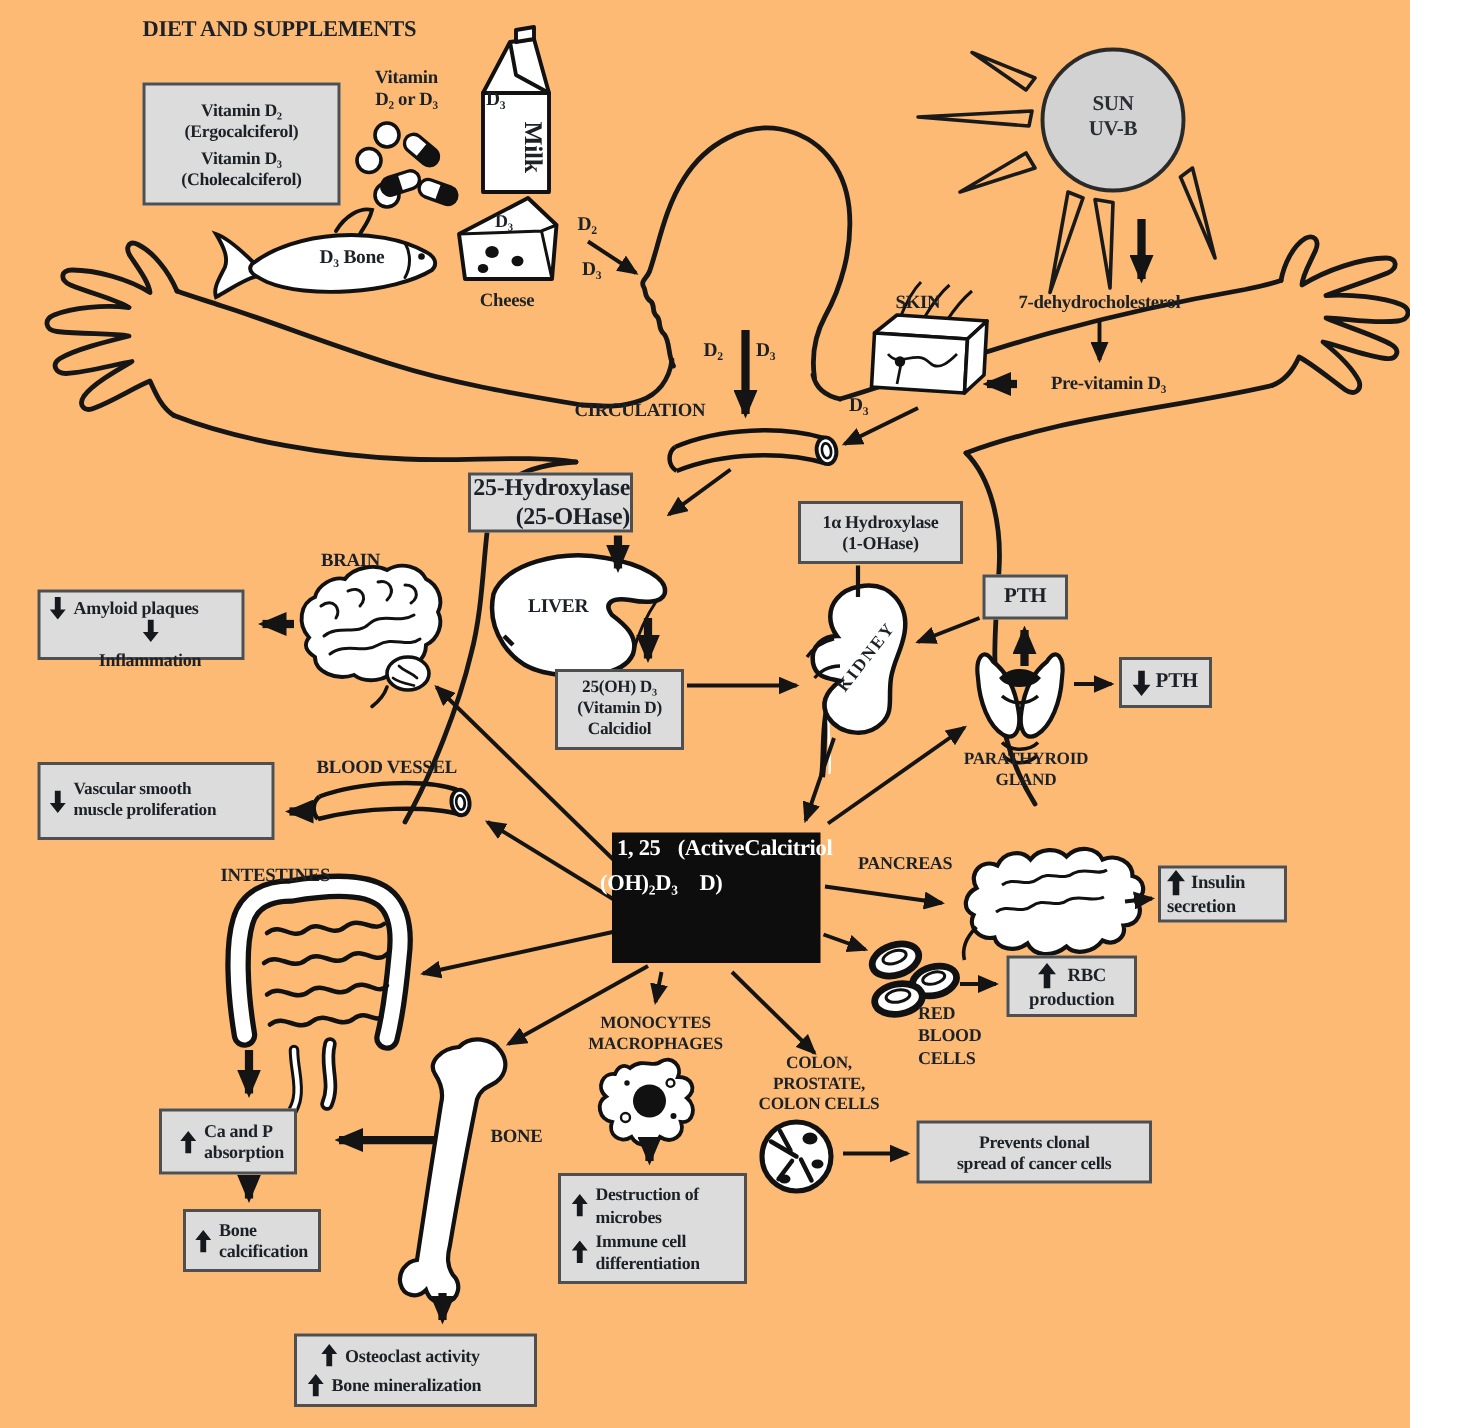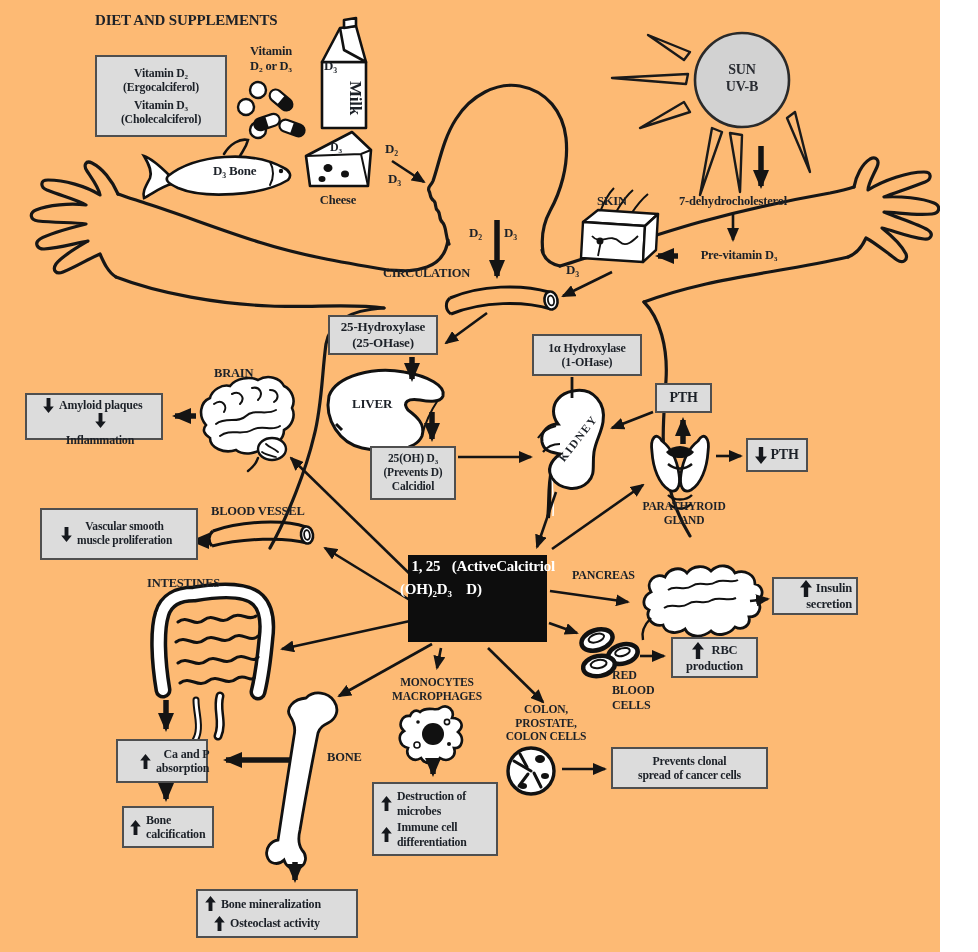--- a/index.html
+++ b/index.html
@@ -294,30 +294,30 @@
 <div class="lbl ctr" style="left:645px;top:194px;width:176px;font-size:12.5px;">7-dehydrocholesterol</div>
 <div class="lbl ctr" style="left:683px;top:248px;width:112px;font-size:12.5px;">Pre-vitamin D₃</div>
 
 <div class="lbl" style="left:597px;top:194px;font-size:12.5px;">SKIN</div>
 <div class="lbl" style="left:566px;top:262px;font-size:13px;">D₃</div>
 
 <div class="lbl" style="left:383px;top:266px;font-size:12.5px;">CIRCULATION</div>
 <div class="lbl" style="left:469px;top:225px;font-size:13px;">D₂</div>
 <div class="lbl" style="left:504px;top:225px;font-size:13px;">D₃</div>
 
-<div class="gbox ctr" style="left:328px;top:315px;width:110px;height:40px;font-size:13px;">
+<div class="gbox ctr" style="left:312px;top:315px;width:110px;height:40px;font-size:16px;text-align:right;">
   <div>25-Hydroxylase</div>
   <div>(25-OHase)</div>
 </div>
 
 <div class="lbl" style="left:352px;top:396px;font-size:13px;">LIVER</div>
 
 <div class="gbox ctr" style="left:370px;top:446px;width:86px;height:54px;font-size:11.5px;">
   <div>25(OH) D₃</div>
-  <div>(Prevents D)</div>
+  <div>(Vitamin D)</div>
   <div>Calcidiol</div>
 </div>
 
 <div class="gbox ctr" style="left:517px;top:334px;width:110px;height:42px;font-size:12px;margin-left:15px;">
   <div>1α Hydroxylase</div>
   <div>(1-OHase)</div>
 </div>
 
 <div class="lbl rot" style="left:551px;top:432px;font-size:11.5px;letter-spacing:1.5px;transform:rotate(-52deg);">KIDNEY</div>
 
@@ -340,21 +340,21 @@
 </div>
 
 <div class="blackbox" style="left:408px;top:555px;width:139px;height:87px;font-size:15px;line-height:1.55;">
   <div>1, 25 (OH)₂D₃</div>
   <div>(Active D)</div>
   <div>Calcitriol</div>
 </div>
 
 <div class="lbl" style="left:572px;top:568px;font-size:12px;">PANCREAS</div>
 
-<div class="gbox" style="left:772px;top:577px;width:86px;height:38px;font-size:12.5px;padding:2px 4px;align-items:flex-end;">
+<div class="gbox" style="left:772px;top:577px;width:86px;height:38px;font-size:12.5px;padding:2px 4px;align-items:flex-start;">
   <div class="row" style="gap:4px;">
     <svg class="ai" width="12" height="17" viewBox="0 0 12 17">
           <path d="M6 0 L12 7.5 H8.2 V17 H3.8 V7.5 H0 Z" fill="#15181d"></path>
         </svg>
     <span>Insulin</span>
   </div>
   <div>secretion</div>
 </div>
 
 <div class="gbox" style="left:671px;top:637px;width:87px;height:41px;font-size:12.5px;padding:2px 4px;align-items:center;">
@@ -368,52 +368,52 @@
 </div>
 
 <div class="lbl" style="left:612px;top:668px;font-size:12px;line-height:1.25;">
   <div>RED</div>
   <div>BLOOD</div>
   <div>CELLS</div>
 </div>
 
 <div class="lbl" style="left:214px;top:366px;font-size:12.5px;">BRAIN</div>
 
-<div class="gbox" style="left:25px;top:393px;width:138px;height:47px;font-size:12px;padding:3px 16px;justify-content:space-around;">
+<div class="gbox" style="left:25px;top:393px;width:138px;height:47px;font-size:12px;padding:3px 6px;justify-content:space-around;">
   <div class="row">
     <svg class="ai" width="11" height="15" viewBox="0 0 12 17">
           <path d="M6 17 L0 9.5 H3.8 V0 H8.2 V9.5 H12 Z" fill="#15181d"></path>
         </svg>
     <span>Amyloid plaques</span>
   </div>
   <div class="row" style="padding-left:12px;flex-direction:column;">
     <svg class="ai" width="11" height="15" viewBox="0 0 12 17">
           <path d="M6 17 L0 9.5 H3.8 V0 H8.2 V9.5 H12 Z" fill="#15181d"></path>
         </svg>
     <span>Inflammation</span>
   </div>
 </div>
 
 <div class="lbl" style="left:211px;top:504px;font-size:12.5px;">BLOOD VESSEL</div>
 
-<div class="gbox" style="left:40px;top:508px;width:158px;height:52px;font-size:11.5px;padding:3px 19px;text-align:center;">
+<div class="gbox" style="left:25px;top:508px;width:158px;height:52px;font-size:11.5px;padding:3px 6px;">
   <div class="row">
     <svg class="ai" width="11" height="15" viewBox="0 0 12 17">
           <path d="M6 17 L0 9.5 H3.8 V0 H8.2 V9.5 H12 Z" fill="#15181d"></path>
         </svg>
     <div>
       <div>Vascular smooth</div>
       <div>muscle proliferation</div>
     </div>
   </div>
 </div>
 
 <div class="lbl" style="left:147px;top:576px;font-size:12.5px;">INTESTINES</div>
 
-<div class="gbox" style="left:116px;top:739px;width:92px;height:44px;font-size:12px;padding:3px 22px;text-align:right;">
+<div class="gbox" style="left:106px;top:739px;width:92px;height:44px;font-size:12px;padding:3px 12px;">
   <div class="row">
     <svg class="ai" width="11" height="15" viewBox="0 0 12 17">
           <path d="M6 0 L12 7.5 H8.2 V17 H3.8 V7.5 H0 Z" fill="#15181d"></path>
         </svg>
     <div>
       <div>Ca and P</div>
       <div>absorption</div>
     </div>
   </div>
 </div>
@@ -426,31 +426,31 @@
     <div>
       <div>Bone</div>
       <div>calcification</div>
     </div>
   </div>
 </div>
 
 <div class="lbl" style="left:327px;top:750px;font-size:12.5px;">BONE</div>
 
 <div class="gbox" style="left:196px;top:889px;width:162px;height:49px;font-size:12px;padding:3px 7px;justify-content:space-around;">
+  <div class="row" style="padding-left:9px;">
+    <svg class="ai" width="11" height="15" viewBox="0 0 12 17">
+          <path d="M6 0 L12 7.5 H8.2 V17 H3.8 V7.5 H0 Z" fill="#15181d"></path>
+        </svg>
+    <span>Osteoclast activity</span>
+  </div>
   <div class="row">
     <svg class="ai" width="11" height="15" viewBox="0 0 12 17">
           <path d="M6 0 L12 7.5 H8.2 V17 H3.8 V7.5 H0 Z" fill="#15181d"></path>
         </svg>
     <span>Bone mineralization</span>
-  </div>
-  <div class="row" style="padding-left:9px;">
-    <svg class="ai" width="11" height="15" viewBox="0 0 12 17">
-          <path d="M6 0 L12 7.5 H8.2 V17 H3.8 V7.5 H0 Z" fill="#15181d"></path>
-        </svg>
-    <span>Osteoclast activity</span>
   </div>
 </div>
 
 <div class="lbl ctr" style="left:386px;top:676px;width:102px;font-size:11.5px;">
   <div>MONOCYTES</div>
   <div>MACROPHAGES</div>
 </div>
 
 <div class="gbox" style="left:372px;top:782px;width:126px;height:74px;font-size:11.8px;padding:4px 7px;justify-content:space-around;">
   <div class="row">

